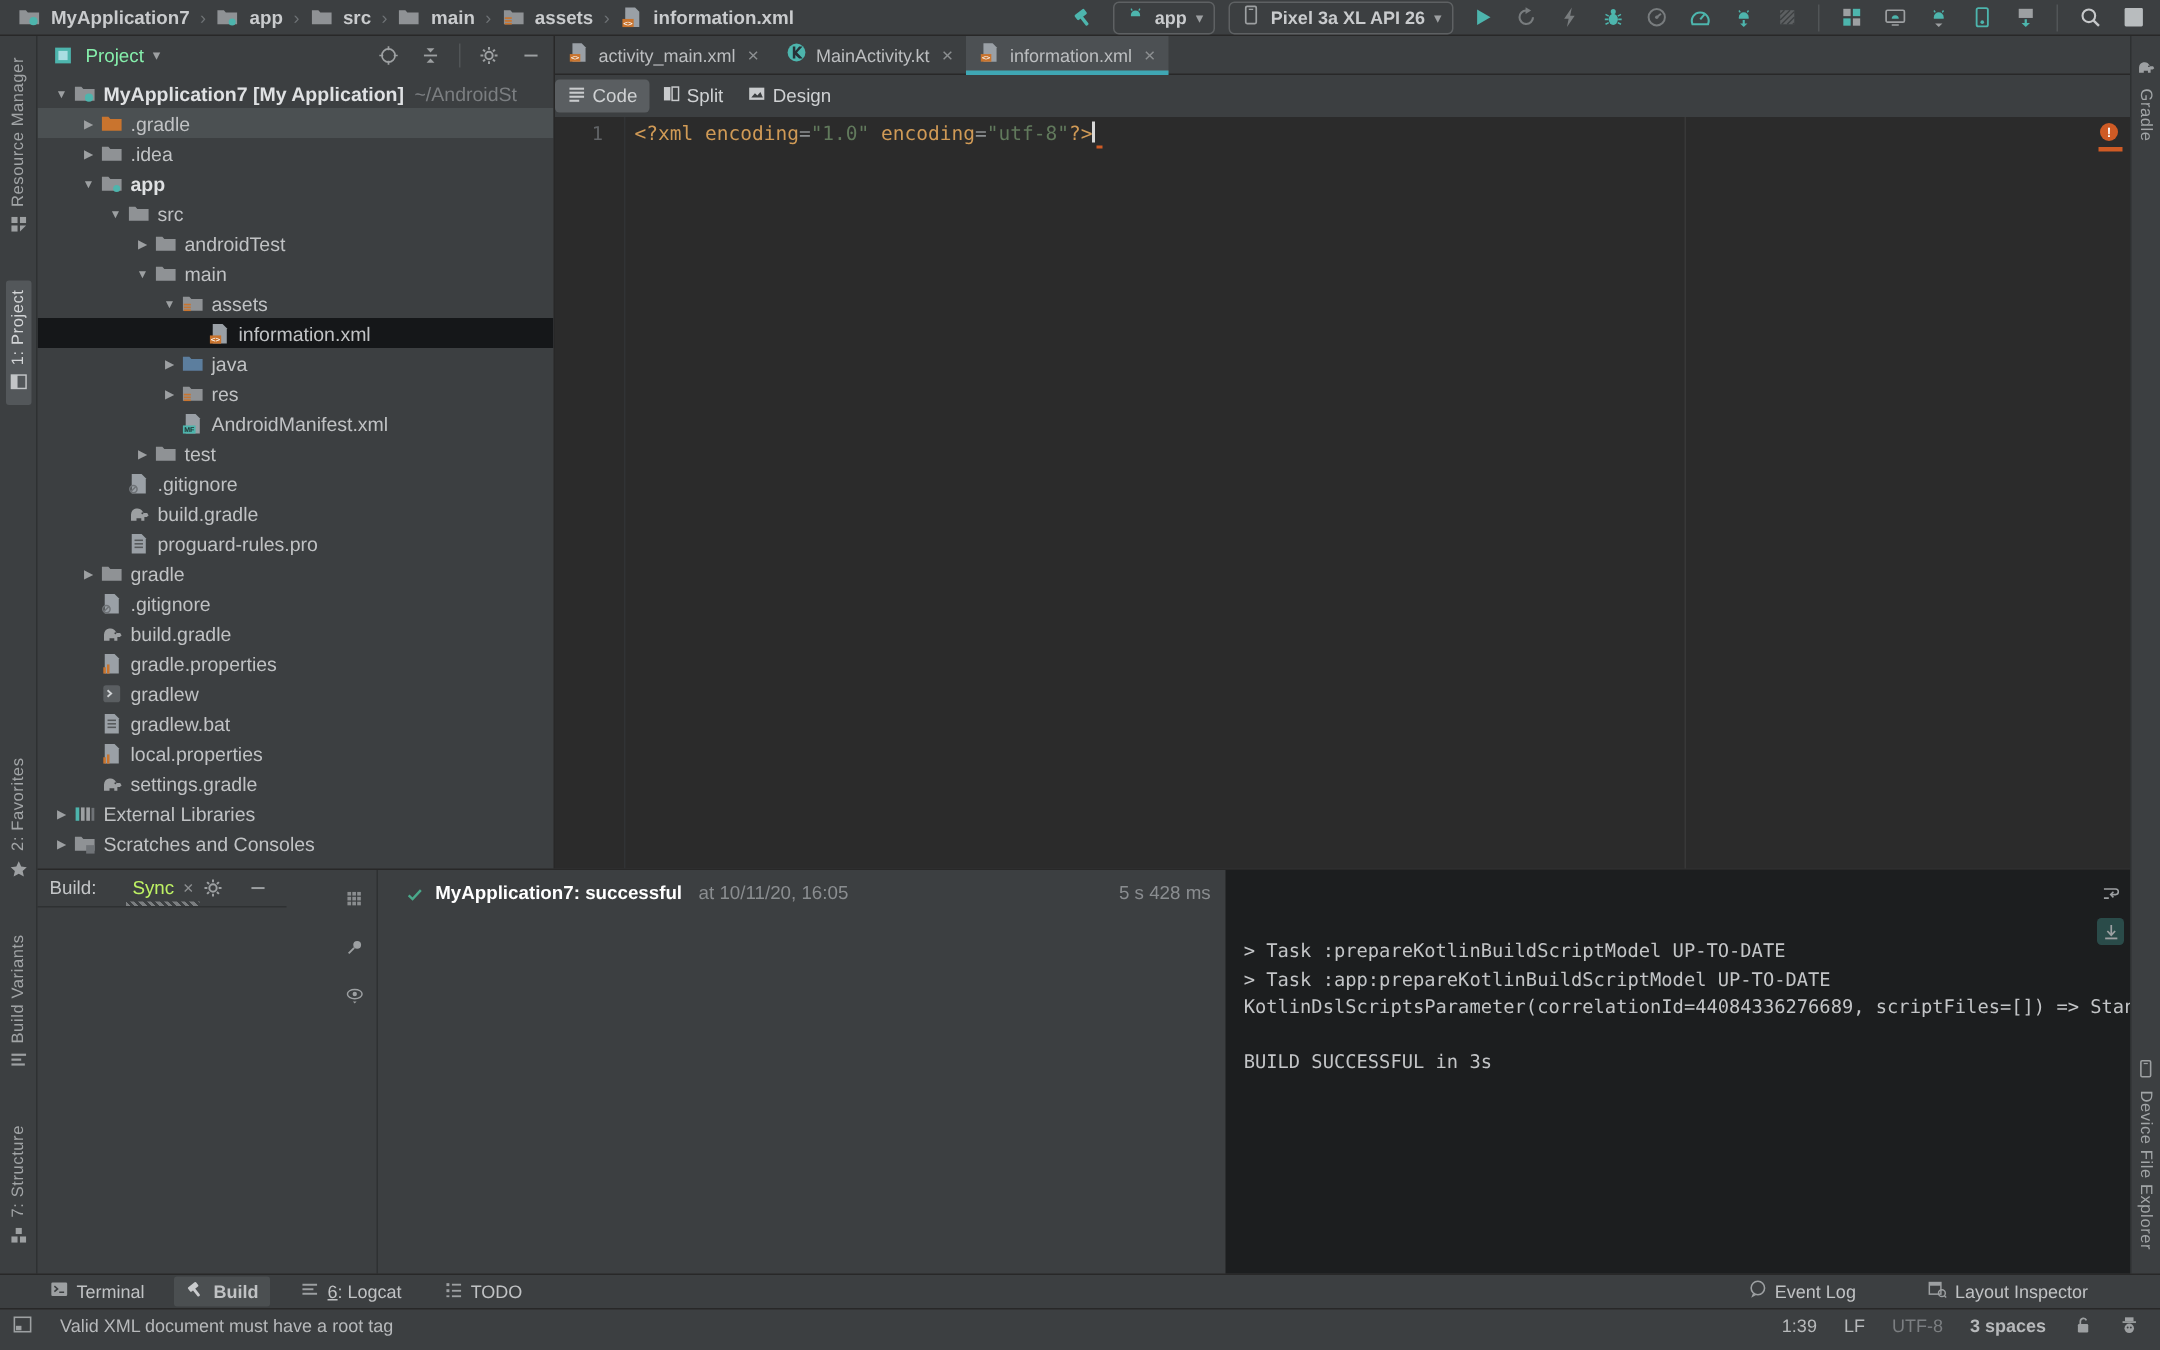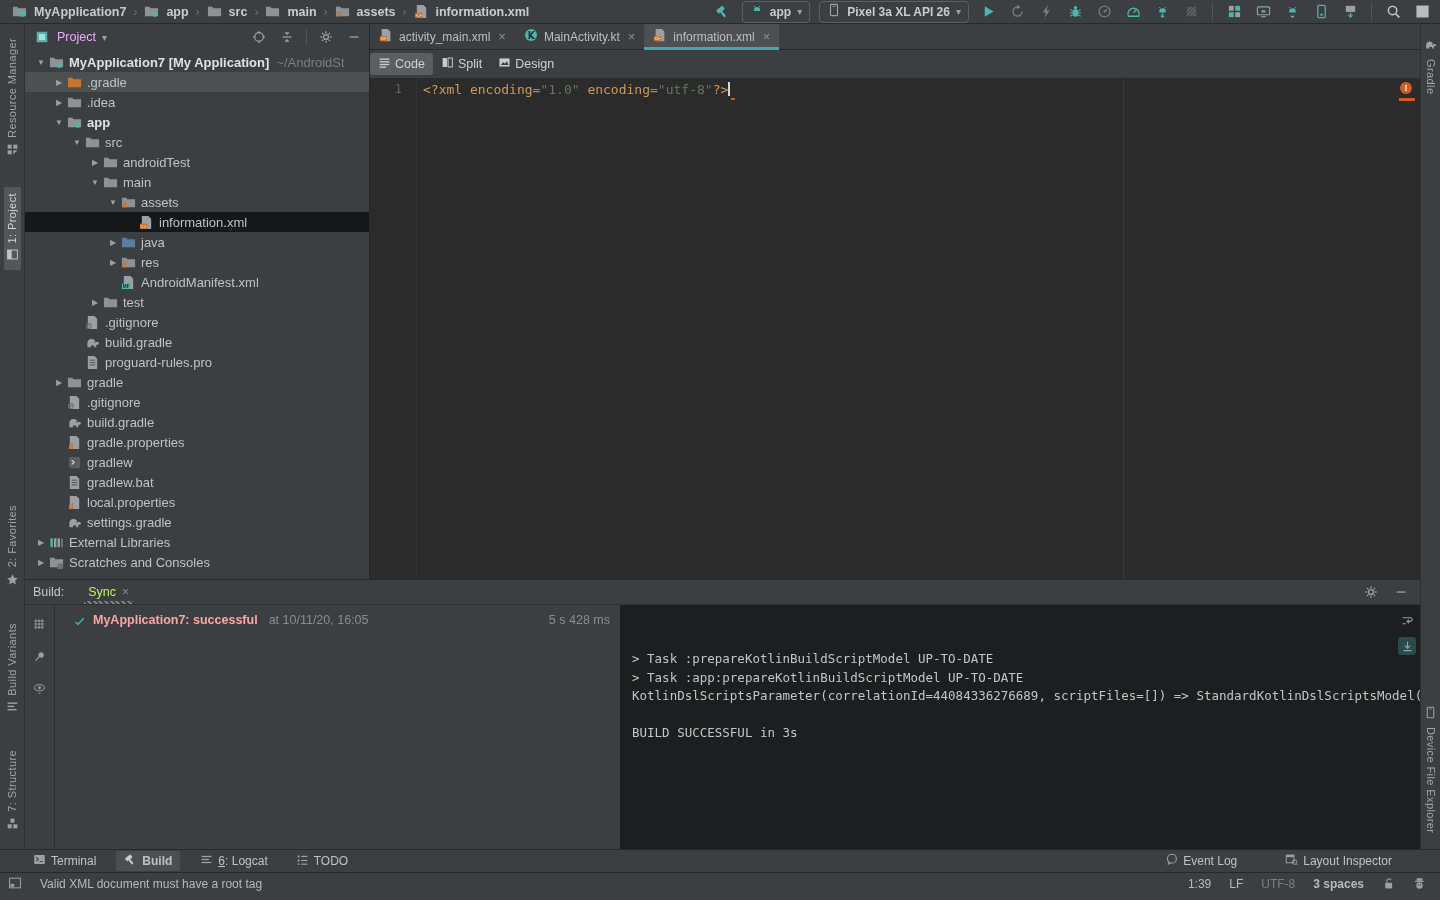--- a/index.html
+++ b/index.html
@@ -39,21 +39,21 @@
   .vtext { writing-mode:vertical-rl; font-size:11px; color:#a2a5a7; letter-spacing:.4px; white-space:nowrap; }
   #stripe-left .vtext { transform:rotate(180deg); }
   .stripe-btn.active .vtext { color:#d3d5d7; }
 
   #content-col { flex:1; display:flex; flex-direction:column; min-width:0; }
   #top-row { height:555px; flex:none; display:flex; min-width:0; }
 
   
   #project-panel { width:345px; flex:none; border-right:1px solid var(--border); display:flex; flex-direction:column; overflow:hidden; }
   #project-header { height:26px; flex:none; display:flex; align-items:center; padding:0 6px 0 8px; gap:6px; }
-  #project-header .ph-title { font-size:12.5px; color:#f0abfc; }
+  #project-header .ph-title { font-size:12.5px; color:#86efac; }
   #project-header .chev { font-size:10px; color:#9da0a2; }
   #project-header .ph-icons { margin-left:auto; display:flex; align-items:center; gap:10px; }
   .ph-icon { width:18px; height:18px; display:flex; align-items:center; justify-content:center; cursor:pointer; }
   .ph-icon svg { width:14px; height:14px; }
   .ph-sep { width:1px; height:16px; background:#515557; }
   #tree { flex:1; overflow:hidden; padding-top:2px; }
   .tree-row { height:20px; display:flex; align-items:center; white-space:nowrap; cursor:pointer; padding-left:8px; }
   .tree-row.hover { background:var(--hover); }
   .tree-row.selected { background:var(--sel); }
   .tr-arrow { width:16px; flex:none; font-size:8px; color:#9da0a2; text-align:center; }
@@ -82,35 +82,35 @@
   .c-eq { color:#8c8f91; }
   .c-val { color:#61795c; }
   .c-plain { color:#a9b7c6; }
   #caret { display:inline-block; width:1.5px; height:14px; background:#d8d8d8; vertical-align:-2px; }
   #caret-err { display:inline-block; width:4px; height:2px; background:var(--error); vertical-align:-6px; margin-left:1px; }
   #margin-guide { position:absolute; top:0; bottom:0; left:753px; width:1px; background:#383838; }
   #err-badge { position:absolute; top:4px; right:8px; width:12px; height:12px; border-radius:50%; background:var(--error); color:#fff; font-size:9px; font-weight:bold; text-align:center; line-height:12px; }
   #err-mark { position:absolute; top:20px; right:5px; width:16px; height:3px; background:var(--error); }
 
   
-  #build-panel { height:270px; flex:none; border-top:1px solid var(--border); display:flex; flex-direction:column; min-width:0; }
+  #build-panel { height:270px; flex:none; border-top:1px solid var(--border); display:flex; min-width:0;gap:31px; }
   #build-header { height:25px; flex:none; display:flex; align-items:center; padding:0 10px 0 8px; border-bottom:1px solid var(--border2); }
   #build-label { font-size:12.5px; color:#c4c6c8; }
   #build-tab { margin-left:20px; display:flex; align-items:center; gap:6px; position:relative; padding:3px 4px; cursor:pointer; }
   #build-tab .lbl { font-size:12.5px; color:#bef264; }
   #build-tab .close { color:#8c8f91; font-size:12px; }
   #build-tab::after { content:""; position:absolute; left:0; right:0; bottom:-2px; height:3px;
     background:repeating-linear-gradient(45deg,#7b7e80 0 2px,transparent 2px 4px); }
   #build-header .bh-icons { margin-left:auto; display:flex; gap:12px; }
   #build-body { flex:1; display:flex; min-width:0; }
   #build-iconscol { width:30px; flex:none; border-right:1px solid var(--border2); display:flex; flex-direction:column; align-items:center; gap:14px; padding-top:10px; }
   #build-iconscol .ph-icon svg { width:13px; height:13px; }
   #build-result { width:565px; flex:none; padding:8px 10px 0 18px; display:flex; align-items:flex-start; gap:7px; font-size:12.5px; }
   #build-result svg { width:13px; height:13px; margin-top:2px; }
-  #result-bold { font-weight:bold; color:#fca5a5; white-space:nowrap; }
+  #result-bold { font-weight:bold; color:#ffffff; white-space:nowrap; }
   #result-rest { color:#8a8d90; white-space:nowrap; padding-left:4px; }
   #result-duration { margin-left:auto; color:#8a8d90; white-space:nowrap; }
   #console { flex:1; background:var(--bg-console); font-family:"DejaVu Sans Mono", monospace; font-size:12.5px; color:#c3c5c7; line-height:18.5px; padding:8px 26px 0 12px; position:relative; overflow:hidden; white-space:pre; }
   #console-tools { position:absolute; top:6px; right:4px; display:flex; flex-direction:column; gap:8px; }
   .ct-icon { width:18px; height:18px; display:flex; align-items:center; justify-content:center; border-radius:3px; cursor:pointer; }
   .ct-icon svg { width:13px; height:13px; }
   .ct-icon.active { background:rgba(77,181,173,.3); }
 
   
   #toolbuttons-bar { height:23px; flex:none; border-top:1px solid var(--border); display:flex; align-items:center; padding:0 28px 0 25px; }

